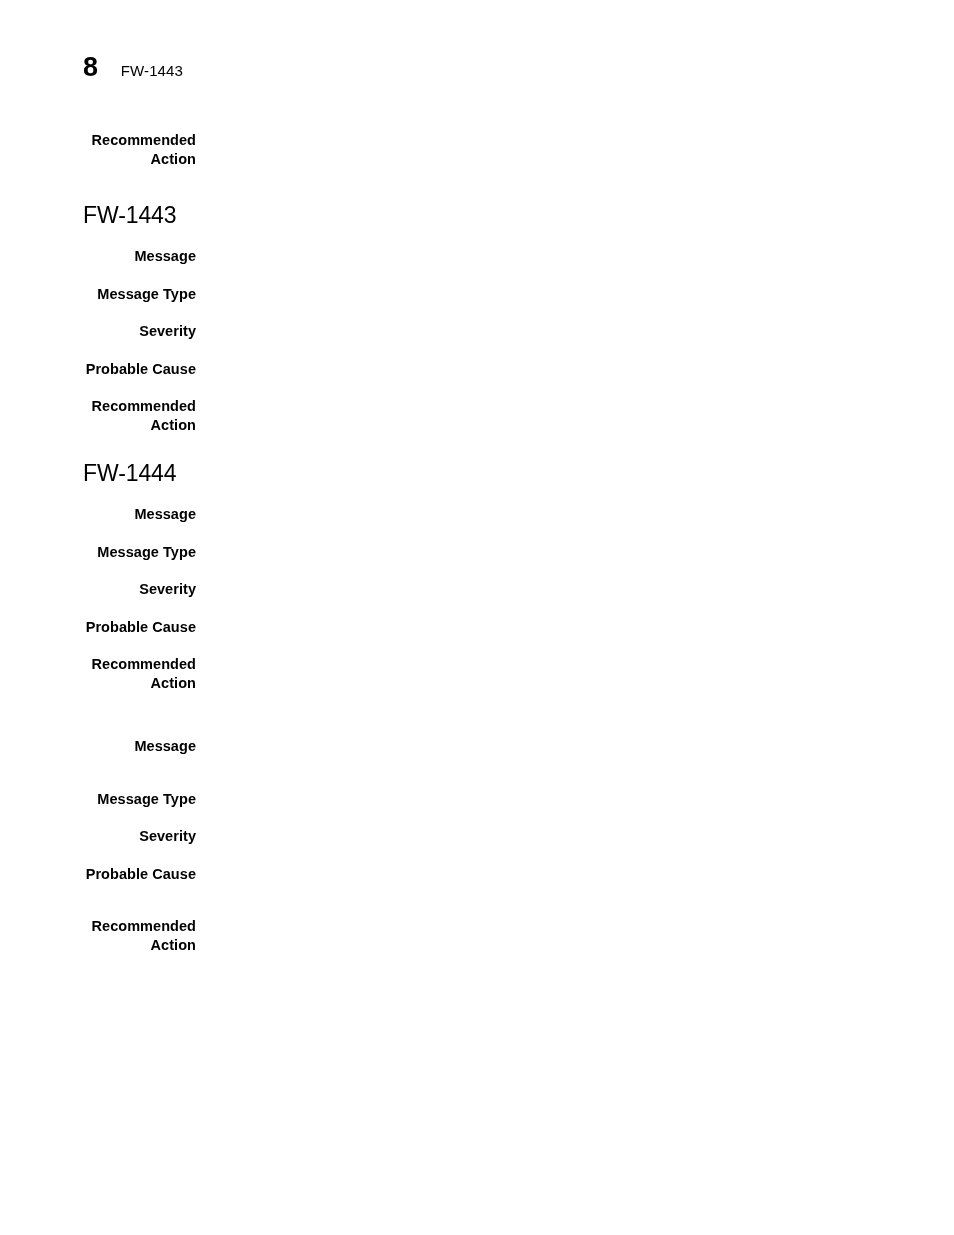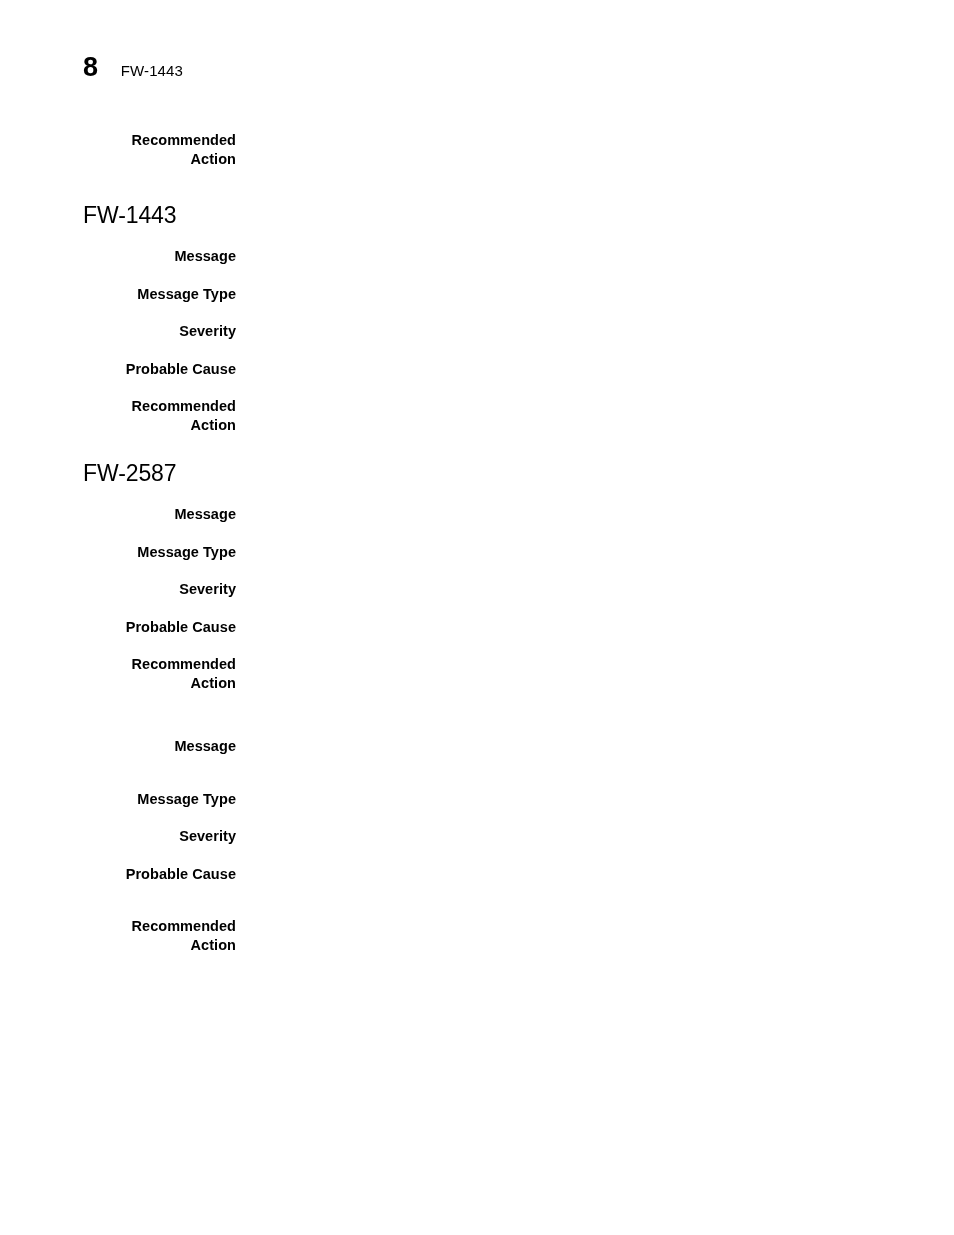--- a/index.html
+++ b/index.html
@@ -61,21 +61,20 @@
     line-height: 26px;
     margin: 0;
     padding-left: 83px;
     letter-spacing: -0.1px;
   }
 
   
   .field-row {
     display: flex;
     align-items: flex-end;
-    padding-left: 40px;
   }
   .field-label {
     width: 196px;
     flex: 0 0 196px;
     box-sizing: border-box;
     text-align: right;
     font-size: 14.5px;
     font-weight: bold;
     line-height: 18.5px;
     letter-spacing: 0.05px;
@@ -143,21 +142,21 @@
     <div class="gap-19"></div>
 
     <div class="field-row">
       <div class="field-label">Recommended
 Action</div>
       <div class="field-value"></div>
     </div>
 
     <div class="gap-26"></div>
 
-    <h2 class="section-heading">FW-2587</h2>
+    <h2 class="section-heading">FW-1444</h2>
     <div class="gap-19"></div>
 
     <div class="field-row">
       <div class="field-label">Message</div>
       <div class="field-value"></div>
     </div>
     <div class="gap-19"></div>
 
     <div class="field-row">
       <div class="field-label">Message Type</div>

